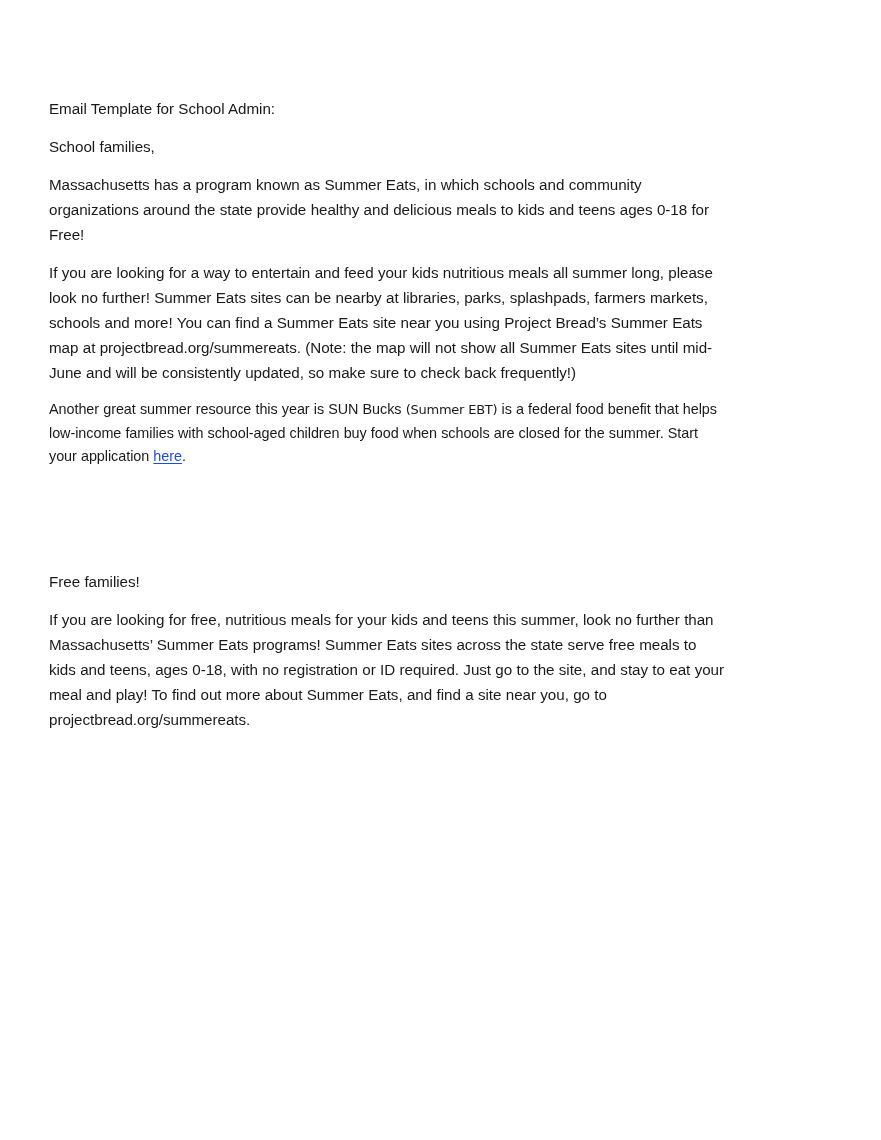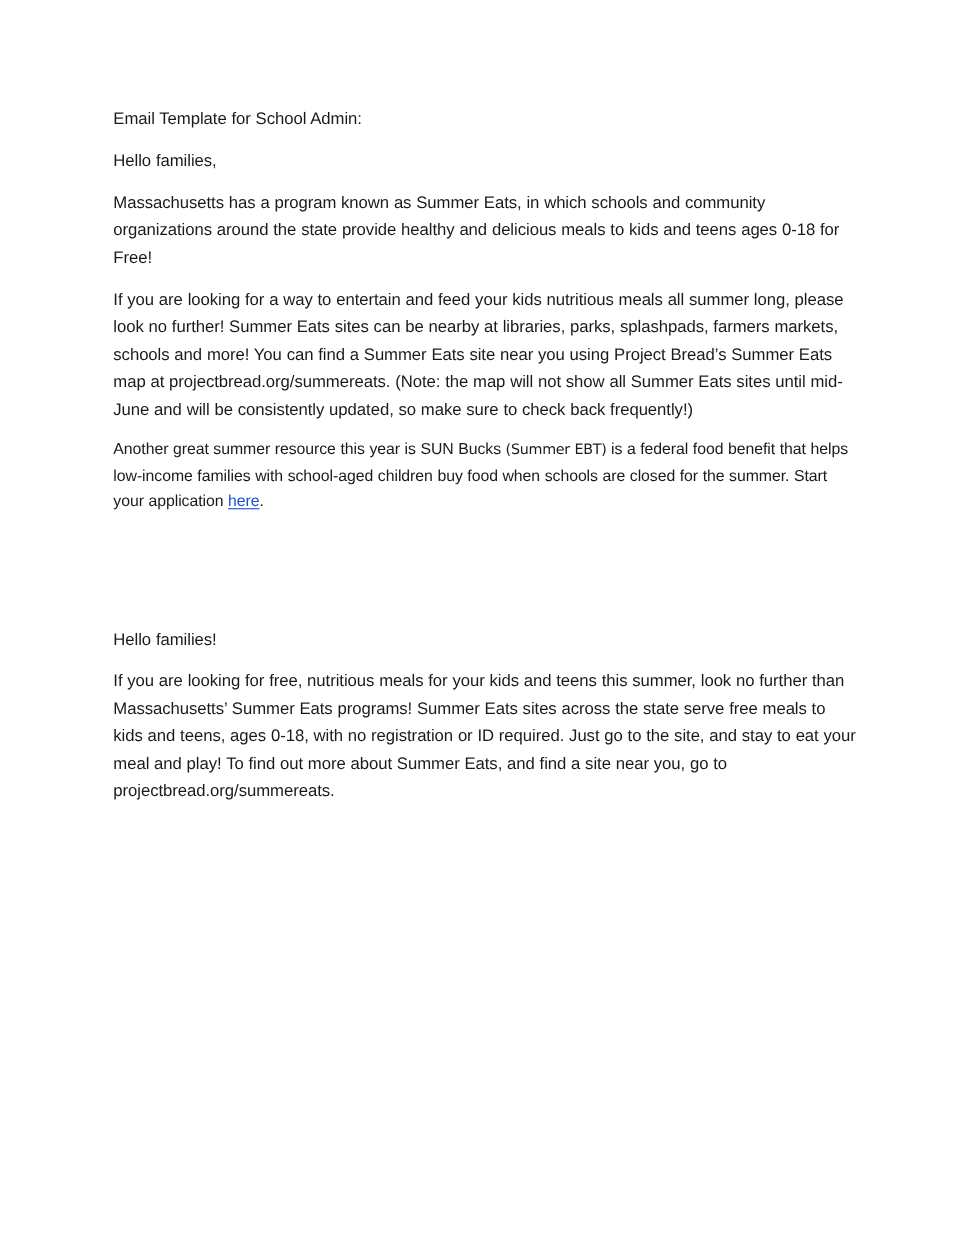--- a/index.html
+++ b/index.html
@@ -13,21 +13,21 @@
     font-family: "Liberation Sans", sans-serif;
     color: #1a1a1a;
     -webkit-font-smoothing: antialiased;
   }
   .page {
     position: relative;
     width: 881px;
     height: 1140px;
     background: #ffffff;
     box-sizing: border-box;
-    padding: 96px 103px 0 103px;
+    padding: 96px 103px 0 49px;
   }
   .doc-body {
     width: 675px;
   }
   p.para {
     margin: 0 0 13px 0;
     font-size: 15.2px;
     line-height: 25px;
     letter-spacing: -0.05px;
     color: #1a1a1a;
@@ -61,35 +61,35 @@
   }
 </style>
 </head>
 <body>
 
 <div class="page">
   <div class="doc-body">
 
     <p class="para label">Email Template for School Admin:</p>
 
-    <p class="para">Hello families,</p>
+    <p class="para">School families,</p>
 
 
     <p class="para">Massachusetts has a program known as Summer Eats, in which schools and community organizations around the state provide healthy and delicious meals to kids and teens ages 0-18 for Free!</p>
 
     <p class="para">If you are looking for a way to entertain and feed your kids nutritious meals all summer long, please look no further!  Summer Eats sites can be nearby at libraries, parks, splashpads, farmers markets, schools and more! You can find a Summer Eats site near you using Project Bread’s Summer Eats map at projectbread.org/summereats.  (Note: the map will not show all Summer Eats sites until mid-June and will be consistently updated, so make sure to check back frequently!)</p>
 
     <p class="para small"><span>Another great summer resource this year is SUN Bucks </span><span class="alt-font">(Summer EBT)</span><span> is a federal food benefit that helps low-income families with school-aged children buy food when schools are closed for the summer. Start your application </span><a class="doclink" href="#">here</a><span>.</span></p>
 
 
 
     <div class="sec-gap"></div>
 
 
     <p class="spacer"></p>
 
-    <p class="para">Hello families!</p>
+    <p class="para">Free families!</p>
 
     <p class="para">If you are looking for free, nutritious meals for your kids and teens this summer, look no further than Massachusetts’ Summer Eats programs! Summer Eats sites across the state serve free meals to kids and teens, ages 0-18, with no registration or ID required. Just go to the site, and stay to eat your meal and play! To find out more about Summer Eats, and find a site near you, go to projectbread.org/summereats.</p>
 
 
   </div>
 </div>
 
 </body></html>

